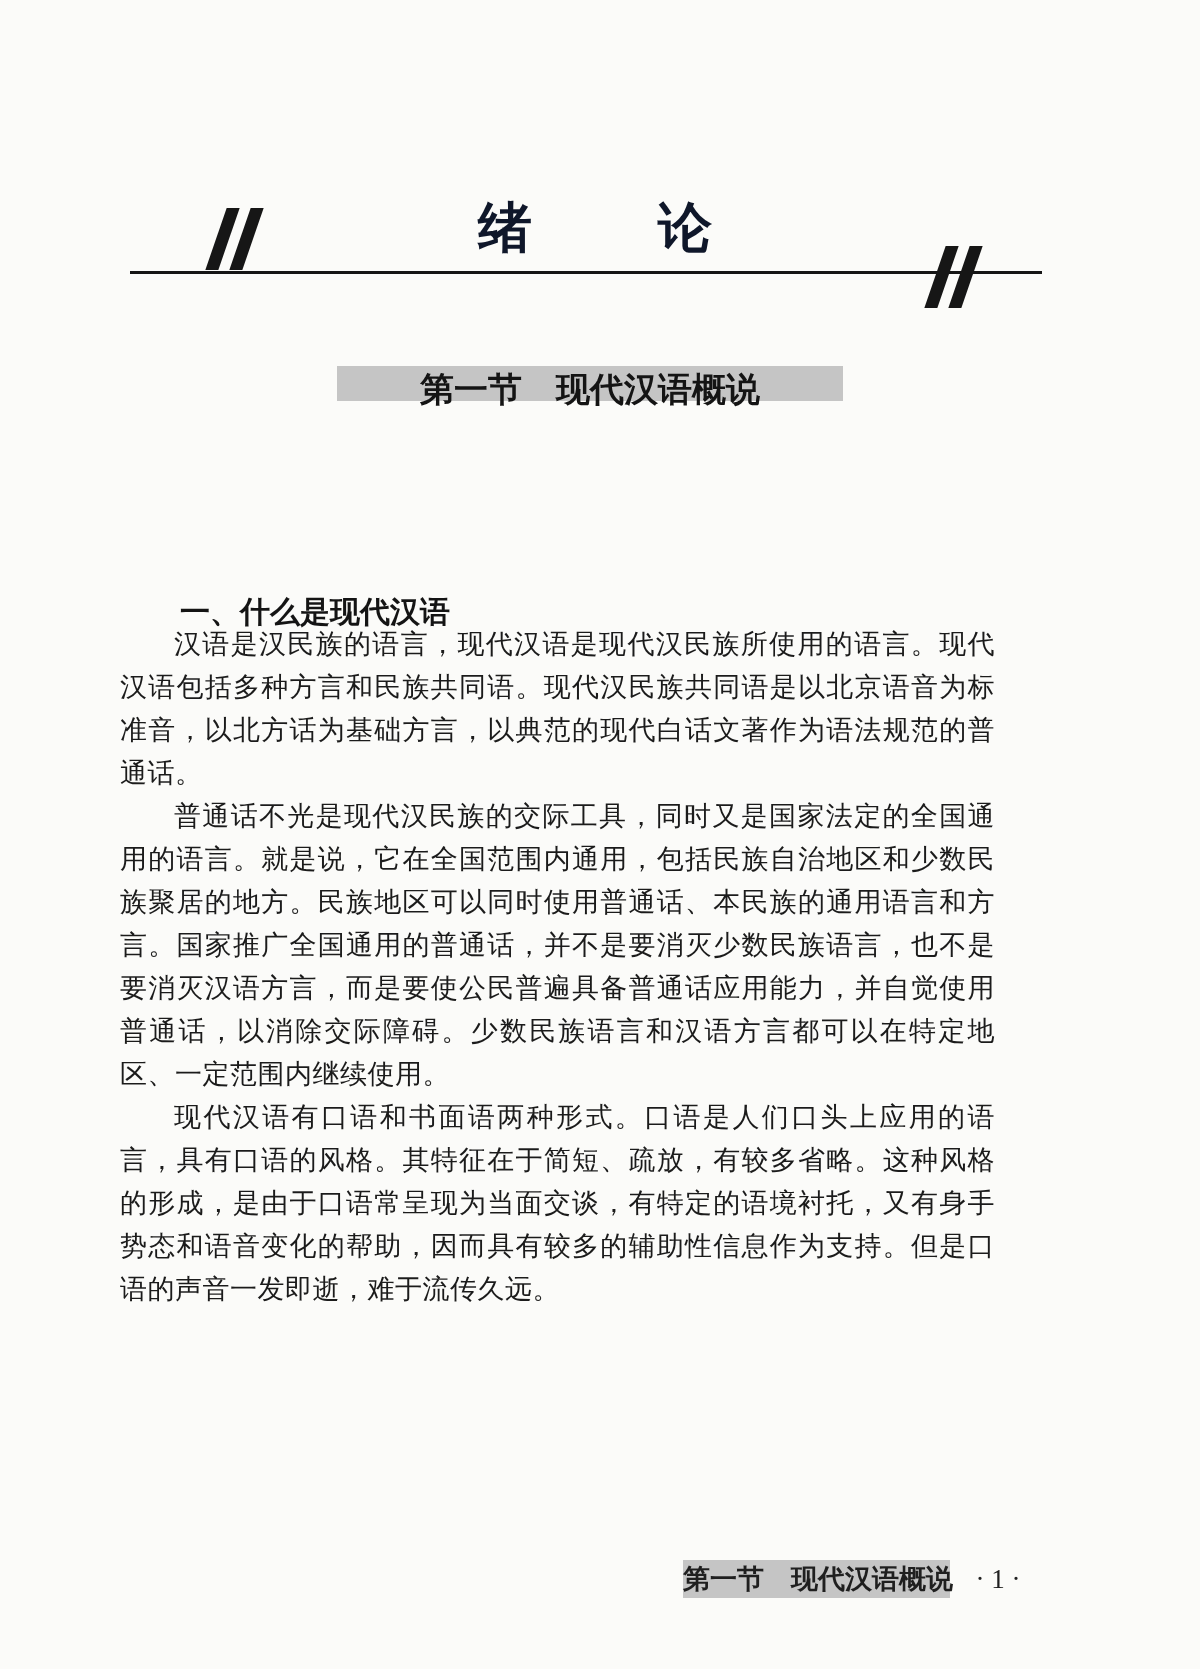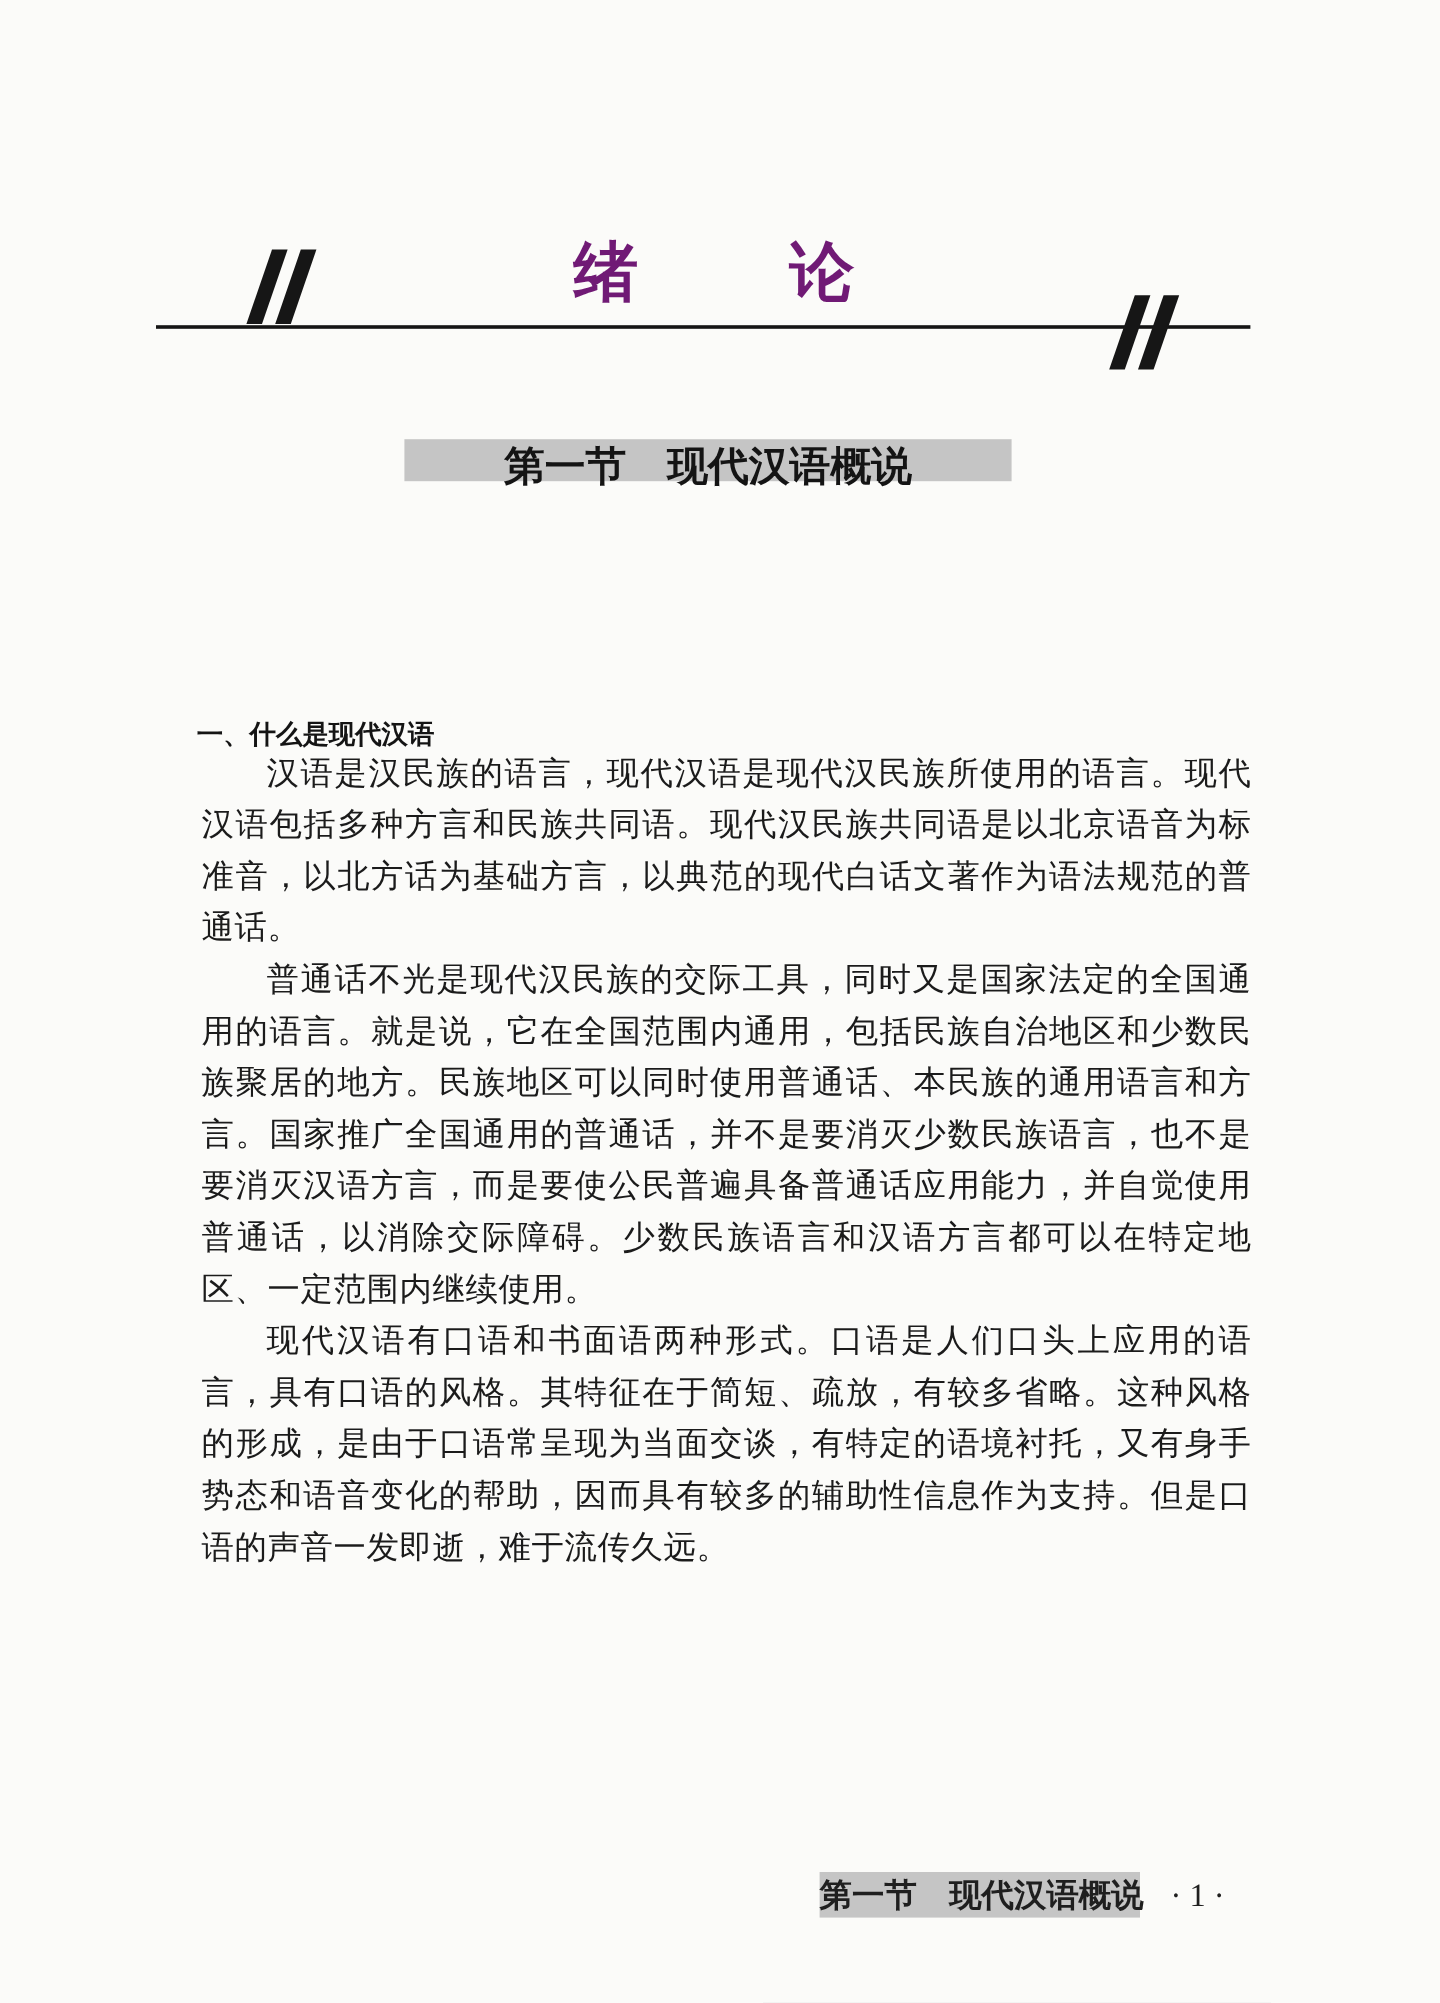--- a/index.html
+++ b/index.html
@@ -15,21 +15,21 @@
 
   
   .chapter-title {
     position:absolute; left:478px; top:197px;
     margin:0;
     font-family:"Liberation Sans","DejaVu Sans",sans-serif;
     font-weight:bold;
     font-size:54px; line-height:60px;
     letter-spacing:6px;
     white-space:pre;
-    color:#701a75;
+    color:#0f172a;
   }
   .header-rule {
     position:absolute; left:130px; top:271px;
     width:912px; height:3px;
     background:#151515;
   }
   .slash-pair { position:absolute; display:flex; gap:11px; }
   .slash-pair i { display:block; width:13px; height:100%; background:#161616; transform:skewX(-19deg); }
   .slash-left  { left:216px; top:208px; height:62px; }
   .slash-right { left:935px; top:246px; height:62px; }
@@ -64,30 +64,29 @@
     font-family:"Liberation Sans","DejaVu Sans",sans-serif;
     font-weight:bold;
   }
 
   
   .sub-heading {
     position:absolute; left:120px; top:596px;
     width:875px; margin:0;
     font-family:"Liberation Sans","DejaVu Sans",sans-serif;
     font-weight:bold;
-    font-size:22px; line-height:32px;
+    font-size:30px; line-height:32px;
     text-indent:2em;
     color:#141414;
   }
 
   
   .body-text {
     position:absolute; left:120px; top:623px;
     width:875px;
-    margin-left:48px;
   }
   .body-text p {
     margin:0;
     font-size:27px; line-height:43px;
     text-align:justify; text-indent:2em;
     letter-spacing:0.5px;
   }
 
   
   .footer-band {

